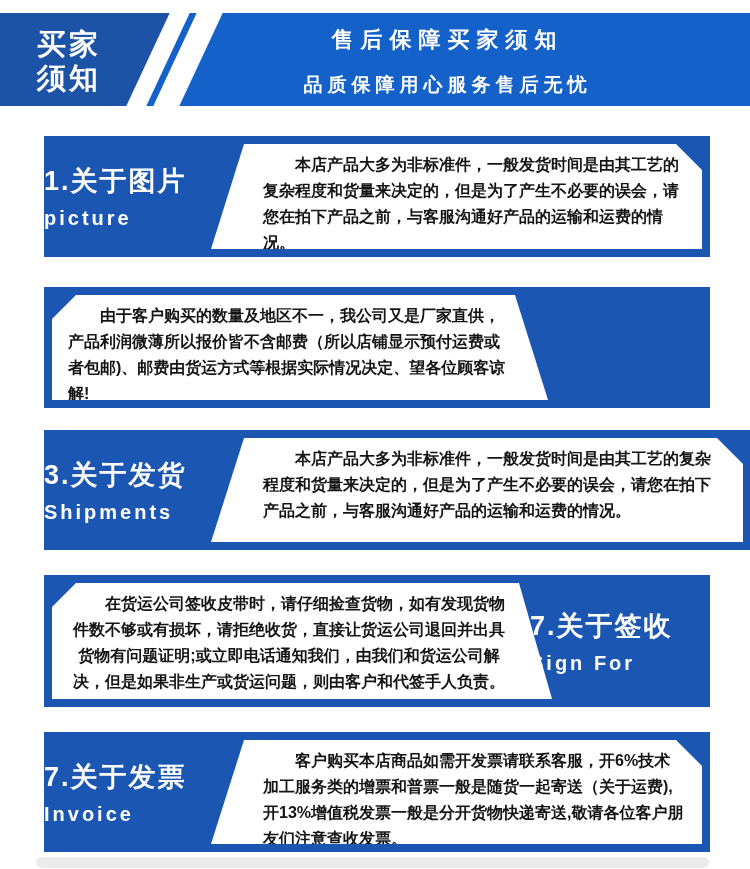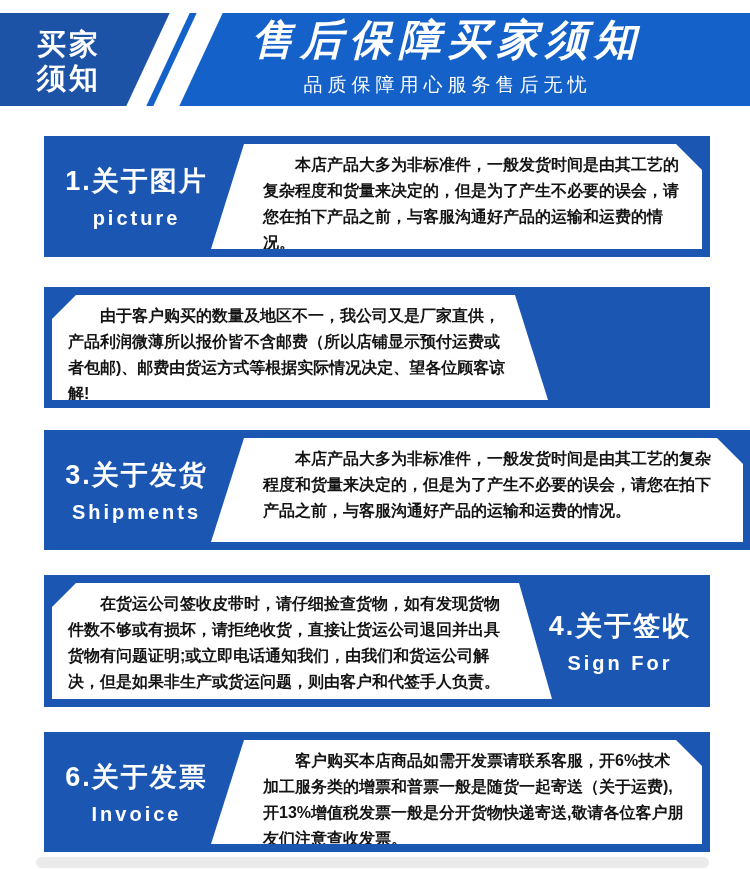--- a/index.html
+++ b/index.html
@@ -11,51 +11,51 @@
   .badge{position:absolute;left:0;top:0;width:190px;height:100%;background:#1d53a6;
          clip-path:polygon(0 0,172px 0,127px 100%,0 100%);}
   .badge-text{position:absolute;left:0;top:0;width:138px;height:100%;
       display:flex;flex-direction:column;justify-content:center;align-items:center;
       color:#fff;font-weight:800;font-size:29px;line-height:34px;letter-spacing:3px;padding-top:2px;box-sizing:border-box;}
   .stripe{position:absolute;top:0;height:100%;background:#fff;transform:skewX(-25deg);}
   .stripe.s1{left:148px;width:20px;}
   .stripe.s2{left:175px;width:26px;}
   .header-titles{position:absolute;left:235px;top:0;width:425px;height:100%;
       display:flex;flex-direction:column;justify-content:center;align-items:center;color:#fff;}
-  .header-title{font-size:42px;font-weight:800;letter-spacing:7px;line-height:38px;font-style:italic;}
-  .header-subtitle{font-size:19px;font-weight:400;letter-spacing:5px;margin-top:13px;}
+  .header-title{font-size:22px;font-weight:800;letter-spacing:7px;line-height:38px;}
+  .header-subtitle{font-size:19px;font-weight:700;letter-spacing:5px;margin-top:13px;}
 
   
   .section{position:absolute;left:44px;width:666px;background:#1b57b2;}
   .sec1{top:136px;height:121px;}
   .sec2{top:287px;height:121px;}
   .sec3{top:430px;height:120px;padding-left:41px;}
   .sec4{top:575px;height:132px;}
   .sec5{top:732px;height:120px;}
 
   .title-col{position:absolute;top:0;bottom:0;display:flex;flex-direction:column;
-      justify-content:center;align-items:center;color:#fff;z-index:2;}
+      justify-content:center;color:#fff;z-index:2;}
   .title-col.left{left:0;width:185px;}
   .title-col.right{right:0;width:180px;}
   .sec-title{font-size:27px;font-weight:800;letter-spacing:2px;white-space:nowrap;}
   .sec-sub{font-size:20px;font-weight:700;letter-spacing:3px;margin-top:8px;white-space:nowrap;}
 
   .panel{position:absolute;top:8px;bottom:8px;background:#fff;z-index:1;}
   .panel.right{left:167px;right:8px;
       clip-path:polygon(33px 0,calc(100% - 26px) 0,100% 26px,100% 100%,0 100%);}
   .panel.left{left:8px;
       clip-path:polygon(24px 0,calc(100% - 33px) 0,100% 100%,0 100%,0 24px);}
   .sec2 .panel.left{width:496px;}
   .sec4 .panel.left{width:500px;}
 
   .body-text{color:#141414;font-size:16px;line-height:26px;font-weight:600;
       text-indent:2em;box-sizing:border-box;height:100%;}
   .panel.right .body-text{padding:8px 18px 0 52px;}
   .panel.left .body-text{padding:8px 42px 8px 16px;}
-  .sec4 .body-text{padding-top:9px;}
+  .sec4 .body-text{padding-top:9px;text-align:center;}
 
   
   .footer-bar{position:absolute;left:36px;top:857px;width:673px;height:11px;
       background:#ebebeb;border-radius:6px;}
 </style>
 </head>
 <body>
 
 <div class="page">
 
@@ -97,28 +97,28 @@
     <div class="panel right">
       <div class="body-text">本店产品大多为非标准件，一般发货时间是由其工艺的复杂程度和货量来决定的，但是为了产生不必要的误会，请您在拍下产品之前，与客服沟通好产品的运输和运费的情况。</div>
     </div>
   </div>
 
   <div class="section sec4">
     <div class="panel left">
       <div class="body-text">在货运公司签收皮带时，请仔细捡查货物，如有发现货物件数不够或有损坏，请拒绝收货，直接让货运公司退回并出具货物有问题证明;或立即电话通知我们，由我们和货运公司解决，但是如果非生产或货运问题，则由客户和代签手人负责。</div>
     </div>
     <div class="title-col right">
-      <div class="sec-title">4.关于签收</div>
+      <div class="sec-title">7.关于签收</div>
       <div class="sec-sub">Sign For</div>
     </div>
   </div>
 
   <div class="section sec5">
     <div class="title-col left">
-      <div class="sec-title">6.关于发票</div>
+      <div class="sec-title">7.关于发票</div>
       <div class="sec-sub">Invoice</div>
     </div>
     <div class="panel right">
       <div class="body-text">客户购买本店商品如需开发票请联系客服，开6%技术加工服务类的增票和普票一般是随货一起寄送（关于运费),开13%增值税发票一般是分开货物快递寄送,敬请各位客户朋友们注意查收发票。</div>
     </div>
   </div>
 
   <div class="footer-bar"></div>
 </div>
 

